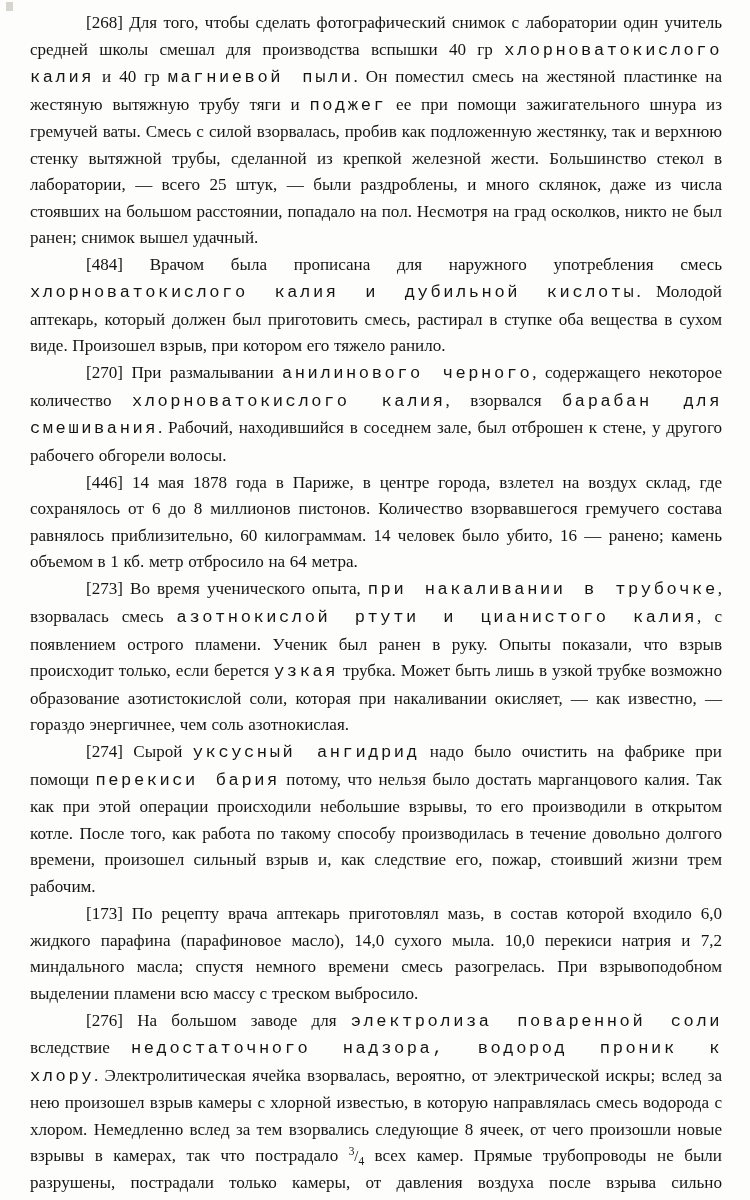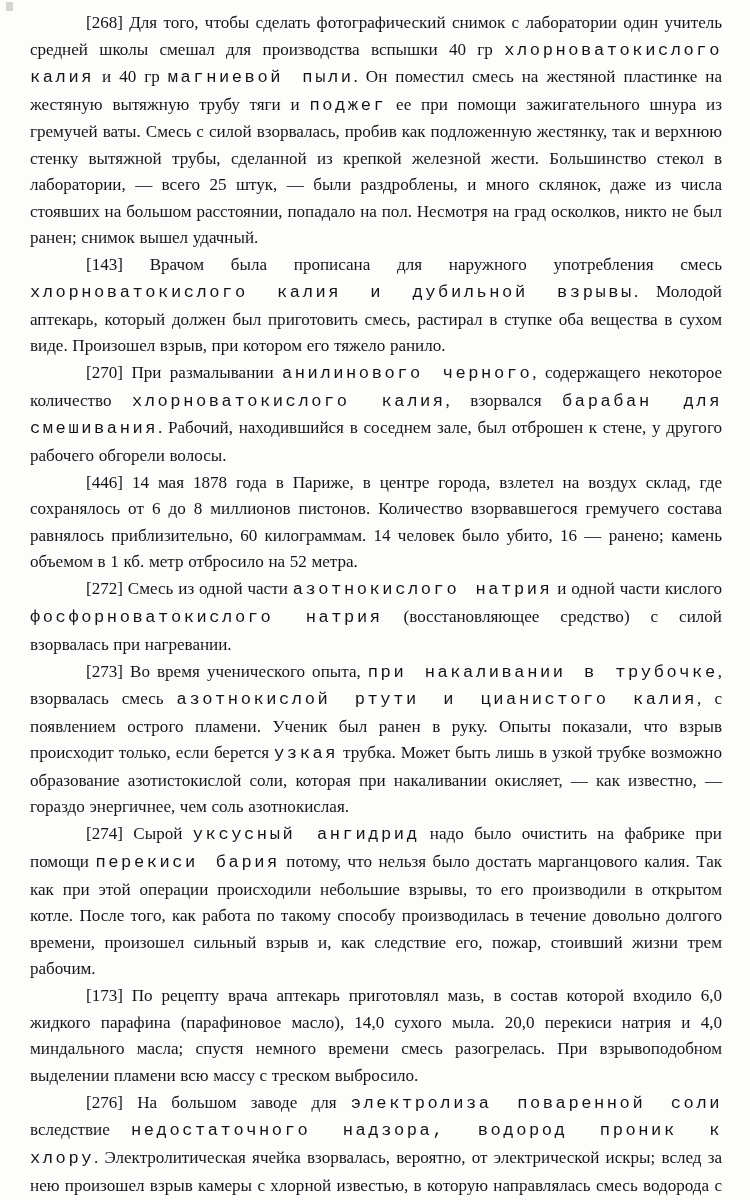--- a/index.html
+++ b/index.html
@@ -75,23 +75,22 @@
 </style>
 </head>
 <body>
 
 <div id="page">
 
   <div class="scan-speck"></div>
 
   <div class="body-text" id="body-text">
       <p class="para"><span class="num">[268]</span> <span>Для того,  чтобы сделать фотографический снимок с лаборатории один учитель средней школы смешал для производства вспышки 40 гр </span><span class="sp">хлорноватокислого калия</span><span> и 40 гр </span><span class="sp">магниевой пыли</span><span>. Он поместил смесь на жестяной пластинке на жестяную вытяжную трубу тяги и </span><span class="sp">поджег</span><span> ее при помощи зажигательного шнура из гремучей ваты. Смесь с силой взорвалась, пробив  как  подложенную жестянку,  так и верхнюю стенку вытяжной трубы, сделанной из крепкой железной жести. Большинство стекол в лаборатории, — всего 25 штук, — были раздроблены, и много склянок, даже из числа стоявших на большом расстоянии, попадало на пол. Несмотря на град осколков, никто не был ранен; снимок вышел удачный.</span></p>
-      <p class="para"><span class="num">[143]</span> <span>Врачом была прописана для наружного употребления смесь </span><span class="sp">хлорноватокислого калия и дубильной взрывы</span><span>. Молодой аптекарь, который должен был  приготовить  смесь,  растирал  в ступке оба вещества в сухом виде.  Произошел взрыв, при котором его тяжело ранило.</span></p>
+      <p class="para"><span class="num">[484]</span> <span>Врачом была прописана для наружного употребления смесь </span><span class="sp">хлорноватокислого калия и дубильной кислоты</span><span>. Молодой аптекарь, который должен был  приготовить  смесь,  растирал  в ступке оба вещества в сухом виде.  Произошел взрыв, при котором его тяжело ранило.</span></p>
       <p class="para"><span class="num">[270]</span> <span>При размалывании </span><span class="sp">анилинового черного</span><span>, содержащего некоторое количество </span><span class="sp">хлорноватокислого калия</span><span>, взорвался </span><span class="sp">барабан для смешивания</span><span>. Рабочий, находившийся в соседнем зале, был отброшен к стене, у другого рабочего обгорели волосы.</span></p>
-      <p class="para"><span class="num">[446]</span> <span>14 мая 1878 года в Париже,  в центре города, взлетел на воздух склад, где сохранялось  от 6  до  8  миллионов пистонов.  Количество взорвавшегося гремучего состава  равнялось  приблизительно,  60  килограммам.  14  человек  было  убито,  16 — ранено;  камень объемом в 1 кб. метр отбросило на 52 метра.</span></p>
-      <p class="para"><span class="num">[272]</span> <span>Смесь из одной части </span><span class="sp">азотнокислого натрия</span><span> и одной части кислого </span><span class="sp">фосфорноватокислого натрия</span><span> (восстановляющее  средство) с силой взорвалась при нагревании.</span></p>
+      <p class="para"><span class="num">[446]</span> <span>14 мая 1878 года в Париже,  в центре города, взлетел на воздух склад, где сохранялось  от 6  до  8  миллионов пистонов.  Количество взорвавшегося гремучего состава  равнялось  приблизительно,  60  килограммам.  14  человек  было  убито,  16 — ранено;  камень объемом в 1 кб. метр отбросило на 64 метра.</span></p>
       <p class="para"><span class="num">[273]</span> <span>Во время ученического опыта, </span><span class="sp">при накаливании в трубочке</span><span>, взорвалась  смесь </span><span class="sp">азотнокислой ртути  и  цианистого  калия</span><span>, с появлением острого пламени. Ученик был ранен в руку.  Опыты показали,  что взрыв происходит только, если берется </span><span class="sp">узкая</span><span> трубка. Может быть лишь в узкой трубке возможно образование азотистокислой  соли,  которая  при  накаливании окисляет, — как  известно, — гораздо энергичнее, чем соль азотнокислая.</span></p>
       <p class="para"><span class="num">[274]</span> <span>Сырой </span><span class="sp">уксусный ангидрид</span><span> надо было очистить на фабрике при помощи </span><span class="sp">перекиси бария</span><span> потому, что нельзя было достать марганцового калия. Так  как  при  этой  операции  происходили  небольшие  взрывы,  то его производили в открытом котле.  После того,  как работа по такому способу производилась в течение довольно долгого времени, произошел сильный взрыв и, как следствие его, пожар, стоивший жизни трем рабочим.</span></p>
-      <p class="para"><span class="num">[173]</span> <span>По рецепту врача аптекарь приготовлял мазь,  в состав которой входило 6,0 жидкого парафина (парафиновое масло), 14,0 сухого мыла.  20,0 перекиси натрия и  4,0  миндального масла;  спустя немного времени смесь разогрелась.  При взрывоподобном выделении пламени всю массу с треском выбросило.</span></p>
+      <p class="para"><span class="num">[173]</span> <span>По рецепту врача аптекарь приготовлял мазь,  в состав которой входило 6,0 жидкого парафина (парафиновое масло), 14,0 сухого мыла.  10,0 перекиси натрия и  7,2  миндального масла;  спустя немного времени смесь разогрелась.  При взрывоподобном выделении пламени всю массу с треском выбросило.</span></p>
       <p class="para"><span class="num">[276]</span> <span>На большом заводе для </span><span class="sp">электролиза поваренной соли</span><span> вследствие </span><span class="sp">недостаточного надзора, водород проник к хлору</span><span>. Электролитическая ячейка взорвалась,  вероятно,  от электрической искры;  вслед за нею произошел взрыв камеры с хлорной известью, в которую направлялась смесь водорода с хлором. Немедленно  вслед за тем взорвались следующие 8 ячеек,  от чего произошли новые взрывы в камерах,  так что пострадало </span><span class="frac"><sup>3</sup>/<sub>4</sub></span><span> всех камер.  Прямые трубопроводы не были разрушены,  пострадали только камеры, от давления воздуха после взрыва  сильно покривившиеся на одну сторону.</span></p>
     </div>
 
 </div>
 
 </body></html>

